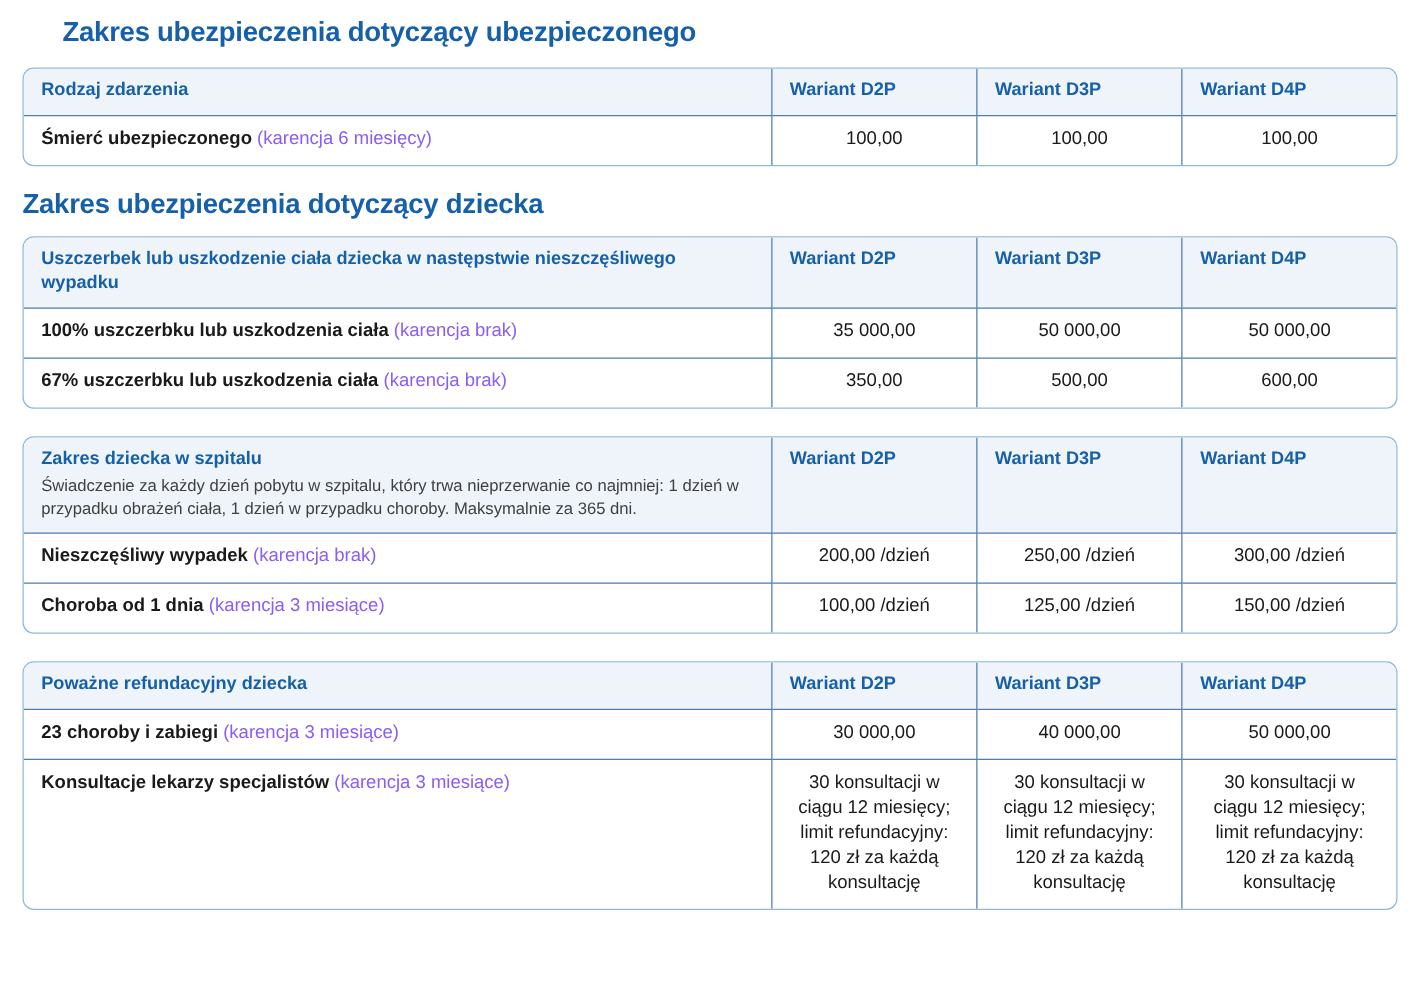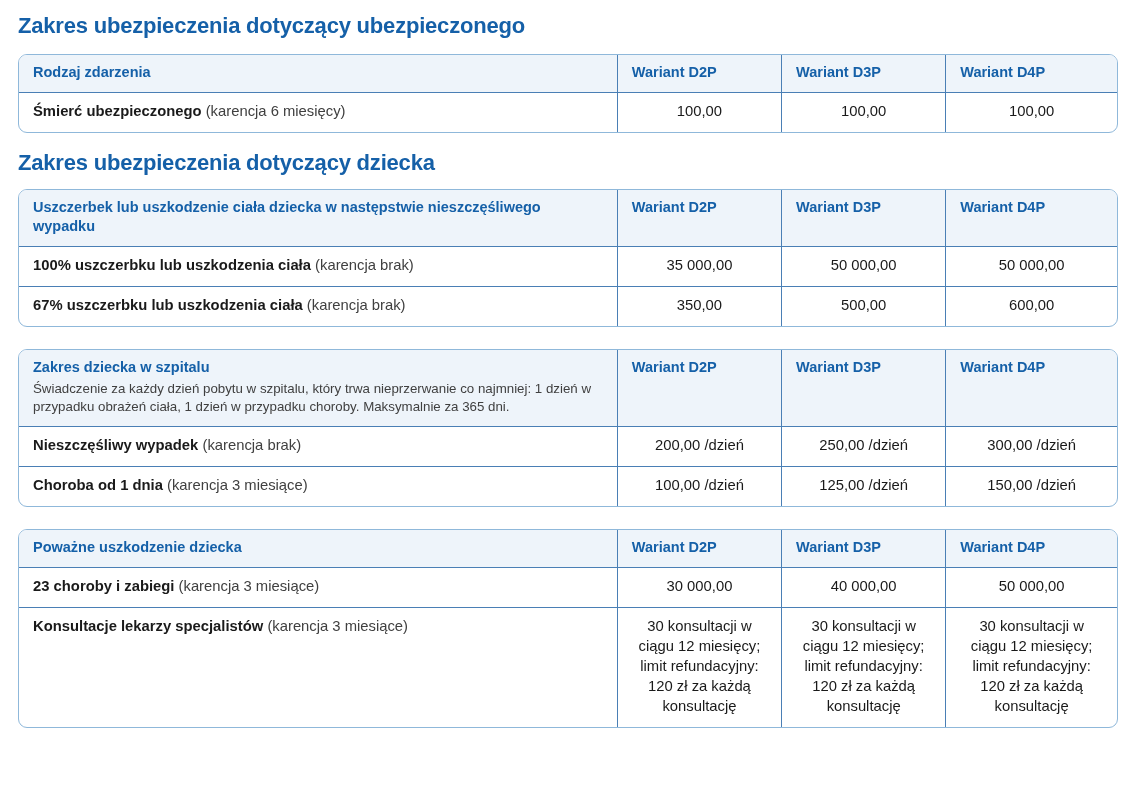--- a/index.html
+++ b/index.html
@@ -26,21 +26,21 @@
   
   .section-title {
     color: #1560a8;
     font-size: 22px;
     font-weight: bold;
     letter-spacing: -0.2px;
     line-height: 1.1;
     margin: 0;
     padding: 0;
   }
-  .section-title.first { padding-top: 14px; }
+  .section-title.first { padding-top: 14px; margin-left: 32px; }
   .section-title.second { padding-top: 18px; }
 
   
   .tbl-wrap {
     border: 1.5px solid #8fb8da;
     border-radius: 9px;
     overflow: hidden;
     background: #ffffff;
     box-sizing: border-box;
   }
@@ -94,21 +94,21 @@
     color: #1a1a1a;
   }
   .tbl tbody td:last-child { border-right: none; }
   .tbl tbody tr:last-child td { border-bottom: none; }
 
   .tbl tbody td.desc { text-align: left; }
   .tbl tbody td.val  { text-align: center; white-space: nowrap; }
   .tbl tbody td.val.wrap { white-space: normal; }
 
   .lbl-b { font-weight: bold; }
-  .lbl-n { font-weight: normal; color: #404040; }
+  .lbl-n { font-weight: normal; color: #8b5cf6; }
 
   
   .gap-a { height: 16px; }
   .gap-b { height: 14px; }
   .gap-c { height: 22px; }
   .gap-d { height: 22px; }
 </style>
 </head>
 <body>
 
@@ -245,21 +245,21 @@
     <table class="tbl">
       <colgroup>
           <col class="c-desc">
           <col class="c-var">
           <col class="c-var">
           <col class="c-var3">
         </colgroup>
       <thead>
         <tr>
           <th>
-            <span>Poważne uszkodzenie dziecka</span>
+            <span>Poważne refundacyjny dziecka</span>
           </th>
           <th class="var">Wariant D2P</th>
           <th class="var">Wariant D3P</th>
           <th class="var">Wariant D4P</th>
         </tr>
       </thead>
       <tbody>
         <tr>
           <td class="desc">
             <span class="lbl-b">23 choroby i zabiegi</span>

